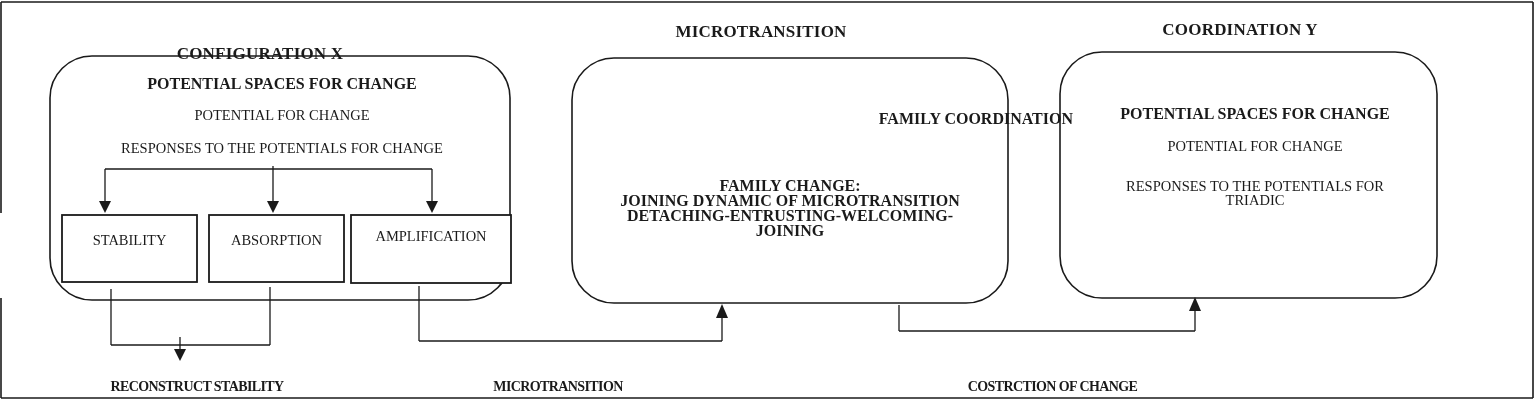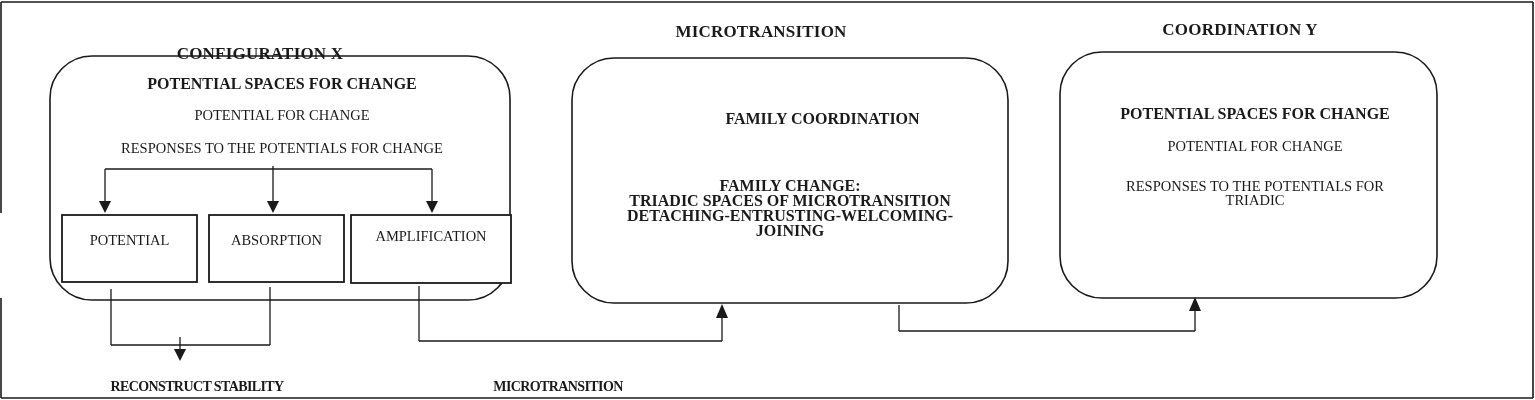--- a/index.html
+++ b/index.html
@@ -75,37 +75,38 @@
       <line x1="1195" y1="331" x2="1195" y2="309"></line>
     </g>
     <path d="M1189,311 L1201,311 L1195,297 Z" fill="#1a1a1a"></path>
   </svg>
 
   <div class="txt hdr" style="left:160px; top:16px; width:200px;margin-top:28px;">CONFIGURATION X</div>
   <div class="txt sub-b" style="left:50px; top:75px; width:464px;">POTENTIAL SPACES FOR CHANGE</div>
   <div class="txt plain" style="left:50px; top:107px; width:464px;">POTENTIAL FOR CHANGE</div>
   <div class="txt plain" style="left:50px; top:140px; width:464px;">RESPONSES TO THE POTENTIALS FOR CHANGE</div>
 
-  <div class="txt plain" style="left:62px; top:232px; width:135px;">POTENTIAL</div>
+  <div class="txt plain" style="left:62px; top:232px; width:135px;">STABILITY</div>
   <div class="txt plain" style="left:209px; top:232px; width:135px;">ABSORPTION</div>
   <div class="txt plain" style="left:351px; top:228px; width:160px;">AMPLIFICATION</div>
 
   <div class="txt hdr" style="left:650px; top:22px; width:222px;">MICROTRANSITION</div>
-  <div class="txt sub-b" style="left:572px; top:110px; width:501px;">FAMILY COORDINATION</div>
+  <div class="txt sub-b" style="left:572px; top:110px; width:501px;text-align:right;">FAMILY COORDINATION</div>
   <div class="txt sub-b" style="left:572px; top:178px; width:436px; line-height:15px;">
     <div>FAMILY CHANGE:</div>
-    <div>TRIADIC SPACES OF MICROTRANSITION</div>
+    <div>JOINING DYNAMIC OF MICROTRANSITION</div>
     <div>DETACHING-ENTRUSTING-WELCOMING-</div>
     <div>JOINING</div>
   </div>
 
   <div class="txt hdr" style="left:1140px; top:20px; width:200px;">COORDINATION Y</div>
   <div class="txt sub-b" style="left:1060px; top:105px; width:390px;">POTENTIAL SPACES FOR CHANGE</div>
   <div class="txt plain" style="left:1060px; top:138px; width:390px;">POTENTIAL FOR CHANGE</div>
   <div class="txt plain" style="left:1060px; top:179px; width:390px; line-height:14px;">
     <div>RESPONSES TO THE POTENTIALS FOR</div>
     <div>TRIADIC</div>
   </div>
 
   <div class="txt foot" style="left:92px; top:379px; width:210px;">RECONSTRUCT STABILITY</div>
   <div class="txt foot" style="left:483px; top:379px; width:150px;">MICROTRANSITION</div>
+  <div class="txt foot" style="left:950px; top:379px; width:205px;">COSTRCTION OF CHANGE</div>
 
 </div>
 
 </body></html>

